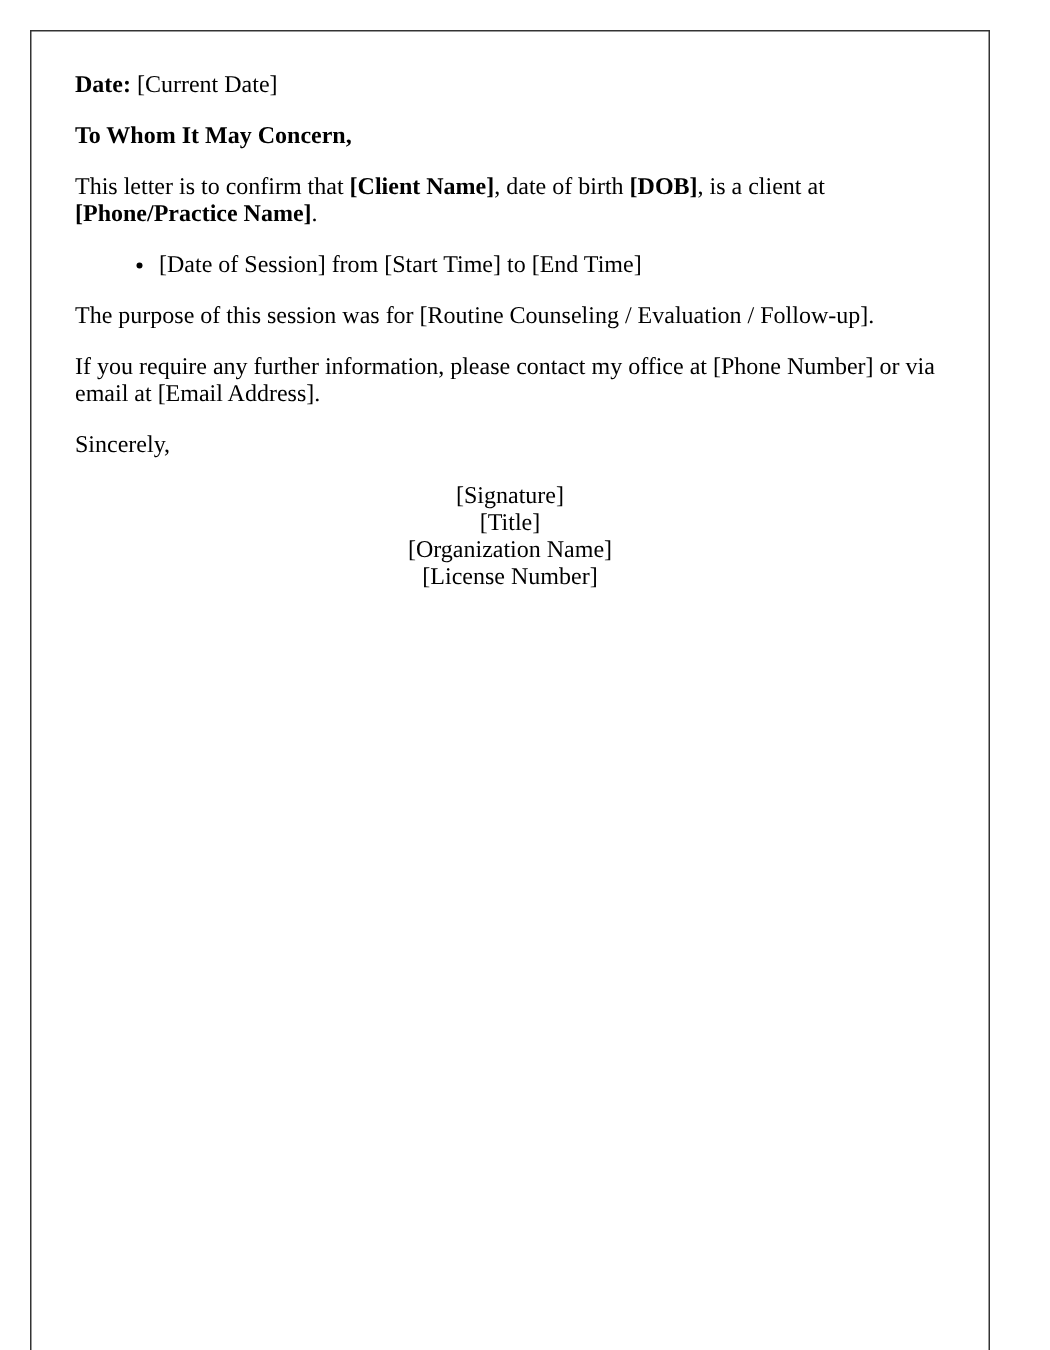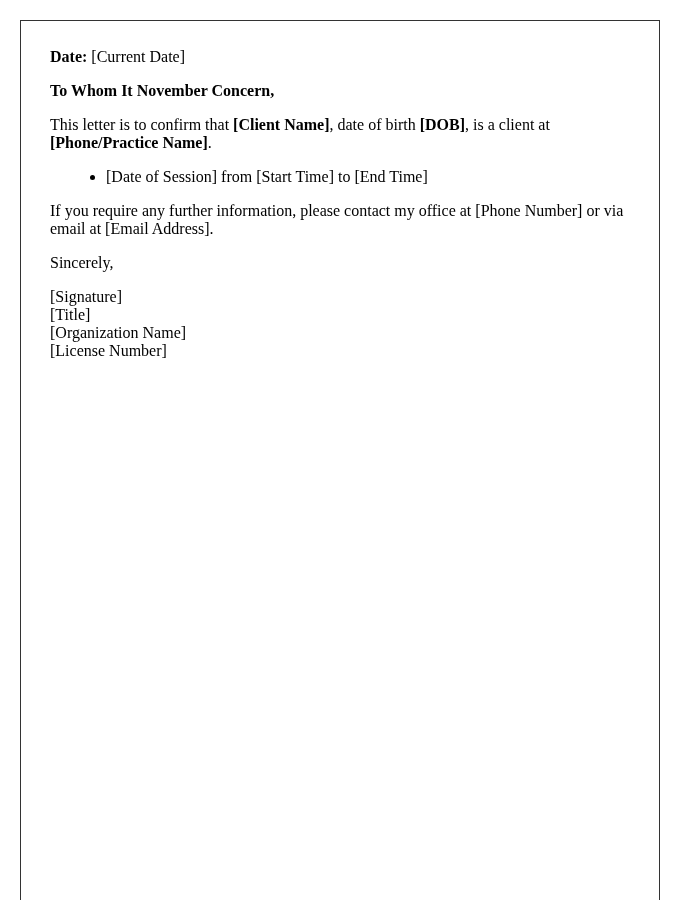--- a/index.html
+++ b/index.html
@@ -8,39 +8,40 @@
       position: absolute; left: 20px; top: 20px;
       width: 640px; height: 888px;
       border: 1px solid #333;
       box-sizing: border-box;
       padding: 27px 29px 0 29px;
       font-size: 16px; line-height: 18px;
     }
     p { margin: 0 0 16px 0; }
     ul { margin: 0 0 16px 0; padding-left: 40px; }
     li { margin: 16px; }
-    .sig-block { line-height: 18px; }
+    .sig-block { line-height: 18px; text-align: center; }
     .sig-block div { margin: 0; }
     b { font-weight: bold; }
   </style>
 </head>
 <body>
 
 <div class="page">
   <p><b>Date:</b><span> [Current Date]</span></p>
 
-  <p><b>To Whom It November Concern,</b></p>
+  <p><b>To Whom It May Concern,</b></p>
 
   <p><span>This letter is to confirm that </span><b>[Client Name]</b><span>, date of birth </span><b>[DOB]</b><span>, is a client at </span><b>[Phone/Practice Name]</b><span>.</span></p>
 
 
   <ul>
     <li>[Date of Session] from [Start Time] to [End Time]</li>
   </ul>
 
+  <p>The purpose of this session was for [Routine Counseling / Evaluation / Follow-up].</p>
 
   <p>If you require any further information, please contact my office at [Phone Number] or via email at [Email Address].</p>
 
   <p>Sincerely,</p>
 
   <div class="sig-block">
     <div>[Signature]</div>
     <div>[Title]</div>
     <div>[Organization Name]</div>
     <div>[License Number]</div>

